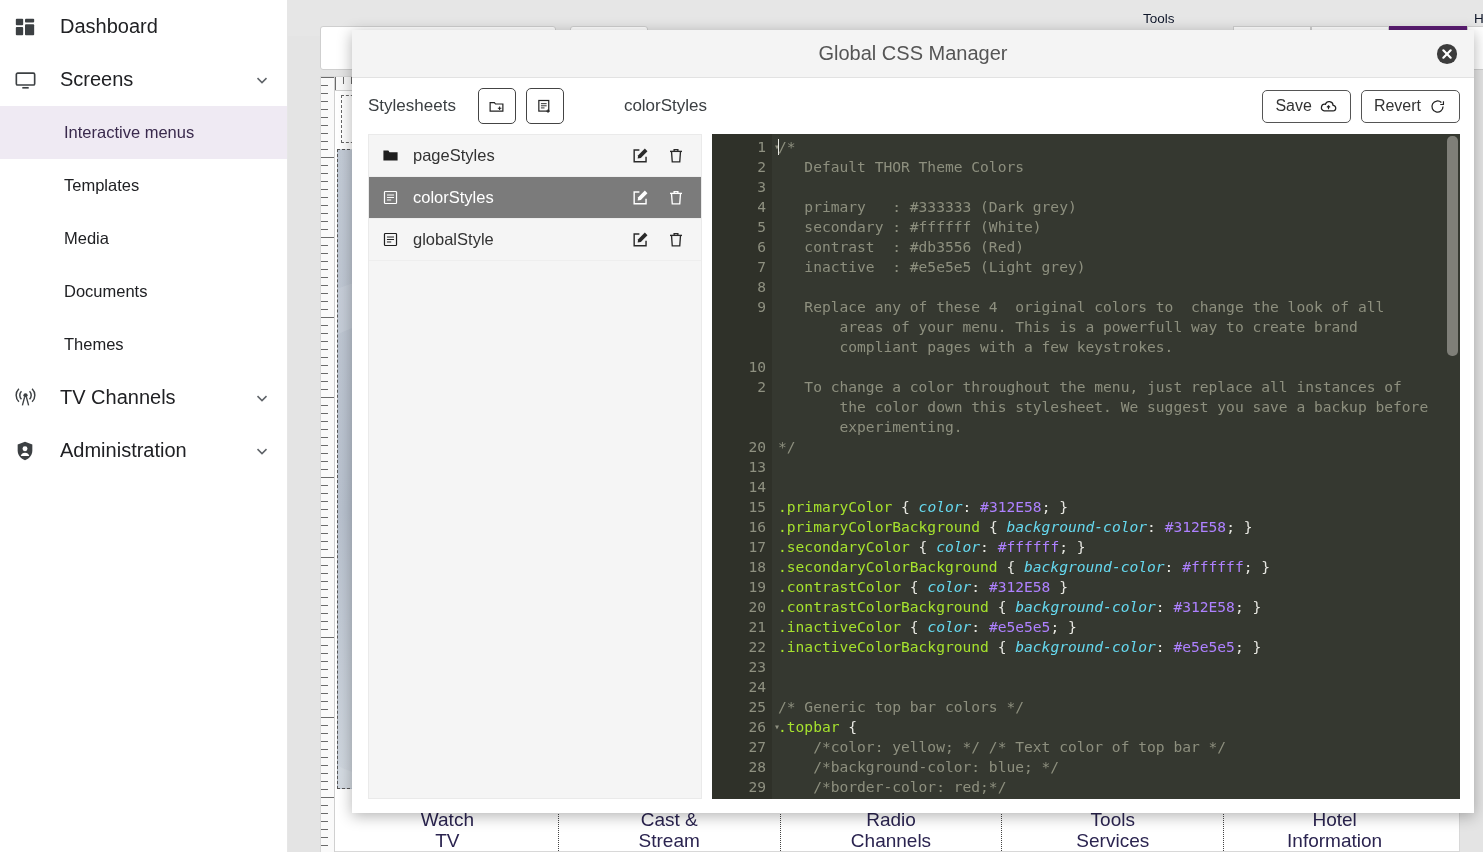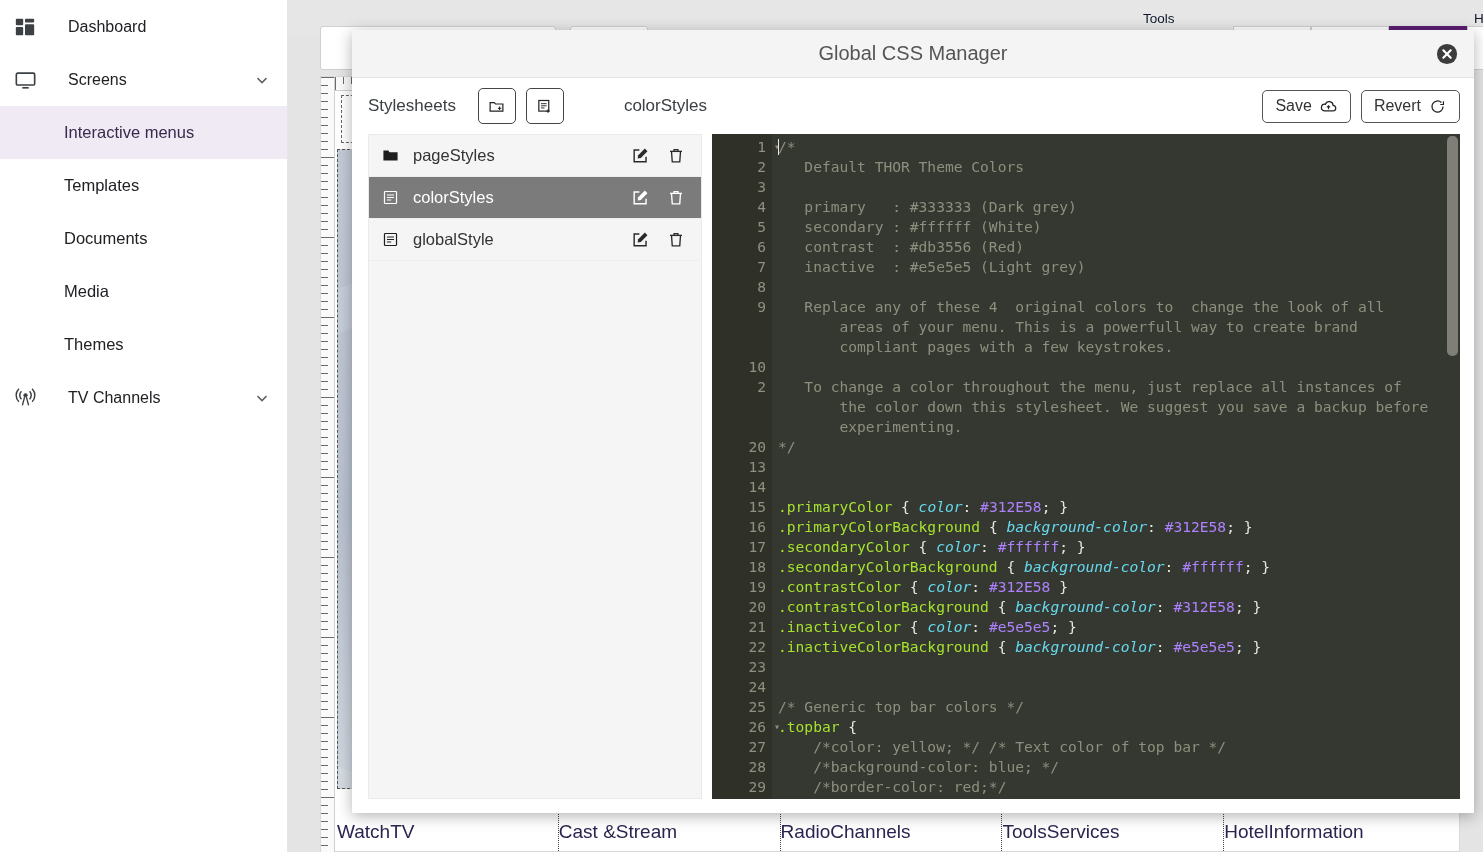--- a/index.html
+++ b/index.html
@@ -26,23 +26,23 @@
     padding-left: 10px; padding-right: 16px;
     cursor: pointer;
   }
   .nav-item .ico {
     width: 30px; height: 24px;
     display: flex; align-items: center; justify-content: center;
     color: #3c4043;
     flex: 0 0 30px;
   }
   .nav-item .lbl {
-    font-size: 16px;
+    font-size: 20px;
     color: #202124;
-    margin-left: 28px;
+    margin-left: 20px;
     white-space: nowrap;
   }
   .nav-item .chev {
     margin-left: auto;
     width: 18px; height: 18px;
     color: #5f6368;
     display: flex; align-items: center; justify-content: center;
   }
   .nav-item.child { padding-left: 64px; height: 53px; }
   .nav-item.child .lbl { margin-left: 0; font-size: 16.5px; }
@@ -141,21 +141,21 @@
     border-radius: 50%;
   }
   .tile-row {
     position: absolute; left: 16px; top: 730px;
     width: 1108px; height: 46px;
     display: flex;
   }
   .tile {
     flex: 1;
     border-right: 1px dotted #444;
-    display: flex; flex-direction: row;
+    display: flex; flex-direction: column;
     align-items: center; justify-content: flex-start;
     padding-top: 2px;
   }
   .tile:last-child { border-right: none; }
   .tile span {
     font-size: 19px; color: #2b2450; line-height: 21px;
     text-align: center;
   }
 
   
@@ -637,38 +637,53 @@
             </svg>
           </span>
         </div>
         <div class="nav-item child active-child">
           <span class="lbl">Interactive menus</span>
         </div>
         <div class="nav-item child">
           <span class="lbl">Templates</span>
         </div>
         <div class="nav-item child">
+          <span class="lbl">Media</span>
+        </div>
+        <div class="nav-item child">
           <span class="lbl">Documents</span>
-        </div>
-        <div class="nav-item child">
-          <span class="lbl">Media</span>
         </div>
         <div class="nav-item child">
           <span class="lbl">Themes</span>
         </div>
         <div class="nav-item">
           <span class="ico">
             <svg width="23" height="22" viewBox="0 0 24 24" fill="none" stroke="currentColor" stroke-width="1.6">
               <circle cx="12" cy="9" r="2.3" fill="currentColor" stroke="none"></circle>
               <path d="M7.6 4.6a6.2 6.2 0 0 0 0 8.8M16.4 4.6a6.2 6.2 0 0 1 0 8.8"></path>
               <path d="M4.8 1.8a10.2 10.2 0 0 0 0 14.4M19.2 1.8a10.2 10.2 0 0 1 0 14.4"></path>
               <path d="M11 11l-2.4 9M13 11l2.4 9" stroke-width="1.5"></path>
             </svg>
           </span>
           <span class="lbl">TV Channels</span>
+          <span class="chev">
+            <svg width="18" height="18" viewBox="0 0 24 24" fill="none" stroke="currentColor" stroke-width="2">
+              <path d="M6 9.5l6 6 6-6"></path>
+            </svg>
+          </span>
+        </div>
+        <div class="nav-item">
+          <span class="ico">
+            <svg width="22" height="22" viewBox="0 0 24 24" fill="currentColor">
+              <path d="M12 2l8 3v6.5c0 5-3.4 9.2-8 10.5-4.6-1.3-8-5.5-8-10.5V5z"></path>
+              <circle cx="12" cy="9.6" r="2.7" fill="#fff"></circle>
+              <path d="M7.4 17.4a4.8 4.8 0 0 1 9.2 0z" fill="#fff"></path>
+            </svg>
+          </span>
+          <span class="lbl">Administration</span>
           <span class="chev">
             <svg width="18" height="18" viewBox="0 0 24 24" fill="none" stroke="currentColor" stroke-width="2">
               <path d="M6 9.5l6 6 6-6"></path>
             </svg>
           </span>
         </div>
       </div>
   </nav>
 
   <div class="modal">

